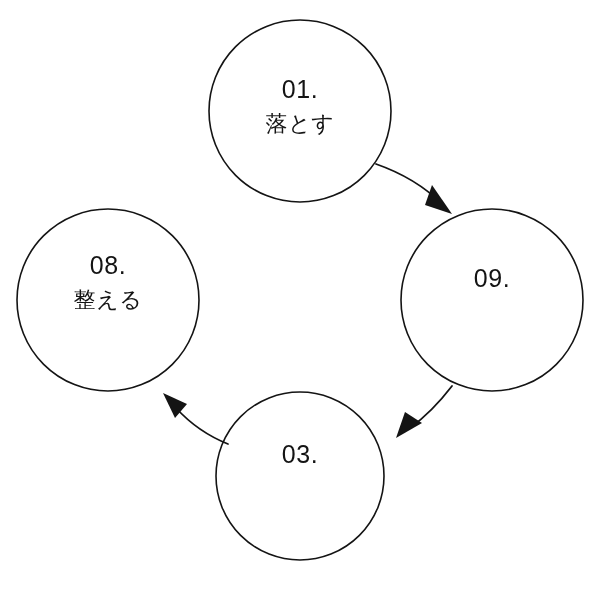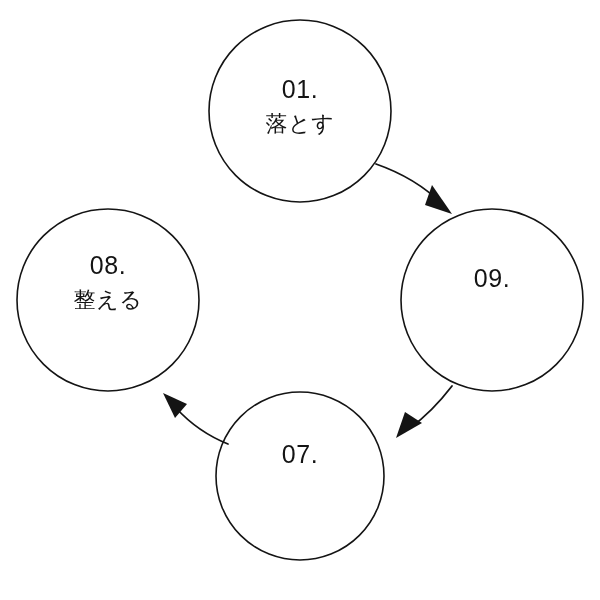--- a/index.html
+++ b/index.html
@@ -95,21 +95,21 @@
   <div class="node-label" style="left:200px; top:77px; width:200px;">
     <span class="node-number">01.</span>
     <span class="node-title">落とす</span>
   </div>
 
   <div class="node-label" style="left:392px; top:266px; width:200px;">
     <span class="node-number">09.</span>
   </div>
 
   <div class="node-label" style="left:200px; top:442px; width:200px;">
-    <span class="node-number">07.</span>
+    <span class="node-number">03.</span>
   </div>
 
   <div class="node-label" style="left:8px; top:253px; width:200px;">
     <span class="node-number">08.</span>
     <span class="node-title">整える</span>
   </div>
 
 </div>
 
 </body></html>

